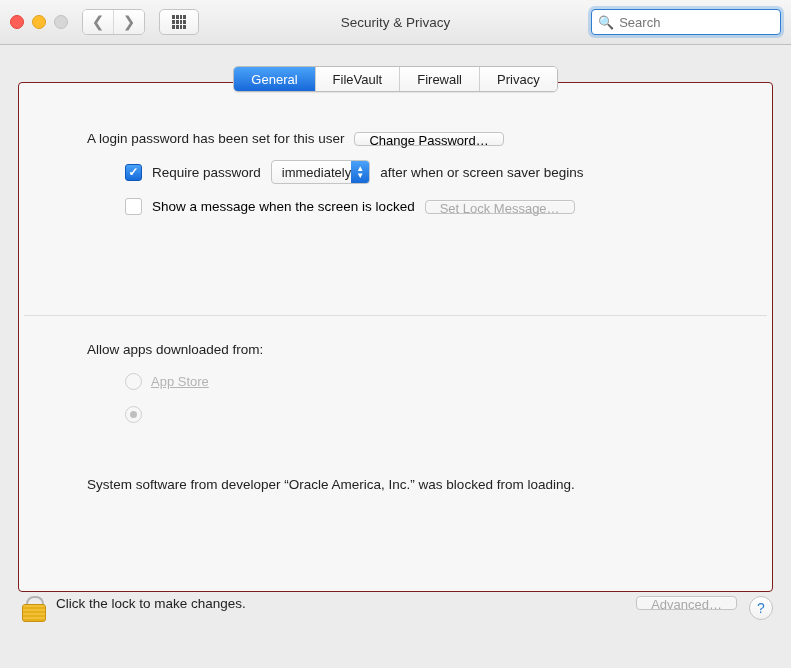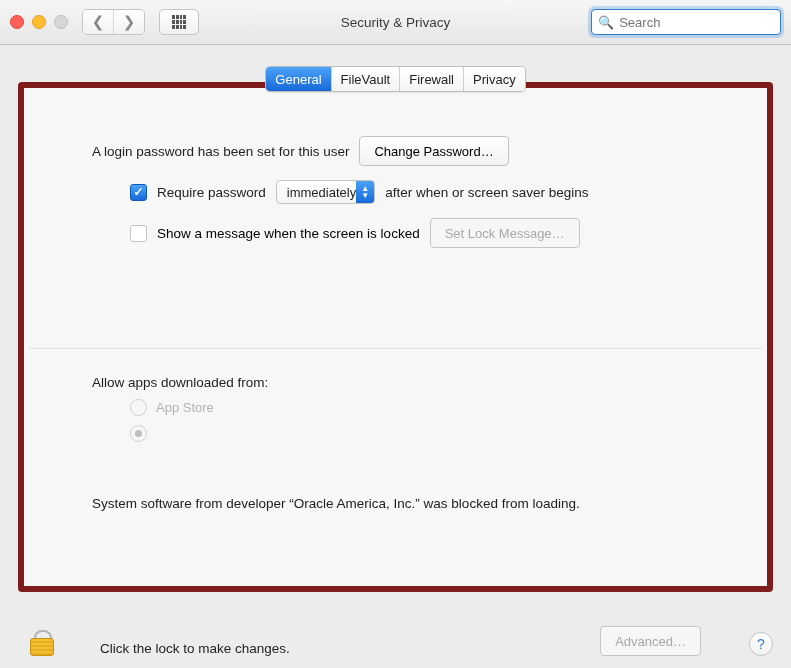--- a/index.html
+++ b/index.html
@@ -32,56 +32,56 @@
     .gridbtn{ margin-left:14px; width:38px; height:24px; border:1px solid #c4c4c4; border-radius:5px; background:linear-gradient(#ffffff,#f1f1f1); display:flex; align-items:center; justify-content:center;}
     .gridicon{ width:14px; height:14px; display:grid; grid-template-columns:repeat(4,1fr); grid-template-rows:repeat(3,1fr); gap:1px;}
     .gridicon span{background:#555;}
     .wtitle{ position:absolute; left:0; right:0; text-align:center; font-size:13.5px; color:#3a3a3a; pointer-events:none;}
     .searchwrap{ margin-left:auto; width:176px; height:24px; border:1px solid #2f7dd1; border-radius:4px; background:#fff; display:flex; align-items:center; padding:0 6px; box-shadow:0 0 0 3px rgba(92,163,230,0.35); position:relative; z-index:2;}
     .searchwrap .mag{ color:#8a8a8a; font-size:13px; margin-right:3px;}
     .searchwrap input{ border:none; outline:none; font-size:13px; flex:1; background:transparent; color:#555;}
 
     .contentpane{
        position:absolute; left:18px; top:82px; right:18px; bottom:76px;
-       background:#f7f7f7; border:6px solid #7f1d1d; border-radius:4px;
+       background:#f7f7f7; border:1px solid #7f1d1d; border-radius:4px;
     }
 
     .tabs{ position:absolute; top:66px; left:0; right:0; display:flex; justify-content:center; z-index:3;}
     .tabrow{ display:flex; border:1px solid #bdbdbd; border-radius:5px; overflow:hidden; height:24px; box-shadow:0 1px 1px rgba(0,0,0,.08);}
-    .tab{ padding:0 9px; display:flex; align-items:center; background:linear-gradient(#ffffff,#f4f4f4); font-size:13px; color:#222; cursor:default;}
+    .tab{ padding:0 17px; display:flex; align-items:center; background:linear-gradient(#ffffff,#f4f4f4); font-size:13px; color:#222; cursor:default;}
     .tab + .tab{ border-left:1px solid #cfcfcf;}
     .tab.active{ background:linear-gradient(#4ba3f9,#1668d8); color:#fff;}
 
     .section1{ padding:48px 56px 0 68px;}
     .row{ display:flex; align-items:center; gap:10px; margin-bottom:14px;}
     .statictext{ font-size:13.5px; color:#222;}
-    .macbtn{ height:30px; padding:0 14px; border:1px solid #c4c4c4; border-radius:4px; background:linear-gradient(#ffffff,#f2f2f2); font-size:13px; box-shadow:0 1px 0 rgba(255,255,255,.6) inset;}
+    .macbtn{ height:14px; padding:0 14px; border:1px solid #c4c4c4; border-radius:4px; background:linear-gradient(#ffffff,#f2f2f2); font-size:13px; box-shadow:0 1px 0 rgba(255,255,255,.6) inset;}
     .macbtn.disabled{ color:#a8a8a8; background:#f6f6f6;}
     .macbtn.wide{ min-width:128px;}
     .maccheck{ width:15px; height:15px; border-radius:3px; display:inline-flex; align-items:center; justify-content:center; background:#fff; border:1px solid #c4c4c4;}
     .maccheck.checked{ background:linear-gradient(#4aa2f8,#166ad9); border-color:#0f58bb;}
     .maccheck.checked::after{ content:"✓"; color:#fff; font-size:12px; font-weight:bold; line-height:1;}
     .macselect{ display:inline-flex; align-items:center; height:22px; border:1px solid #c4c4c4; border-radius:4px; background:linear-gradient(#ffffff,#f4f4f4); padding:0 0 0 10px; overflow:hidden;}
     .macselect .val{ font-size:13px; padding-right:0;}
     .macselect .stepper{ width:18px; align-self:stretch; background:linear-gradient(#4aa2f8,#166ad9); display:flex; flex-direction:column; align-items:center; justify-content:center; color:#fff; font-size:8px; line-height:7px;}
     .indent1{ margin-left:38px;}
     .disabledtext{ color:#000000;}
 
     .divider{ border-top:1px solid #dedede; margin:100px 5px 0 5px;}
 
     .section2{ padding:26px 56px 0 68px;}
     .radio{ width:15px; height:15px; border-radius:50%; border:1px solid #cfcfcf; background:#f7f7f7; display:inline-flex; align-items:center; justify-content:center; margin-right:9px;}
     .radio.selected::after{ content:""; width:7px; height:7px; border-radius:50%; background:#bfbfbf;}
-    .radiorow{ display:flex; align-items:center; margin:9px 0 6px 38px; color:#b3b3b3;}
+    .radiorow{ display:flex; align-items:center; margin:16px 0 6px 38px; color:#b3b3b3;text-decoration:underline;}
 
     .blockrow{ display:flex; align-items:flex-start; margin-top:52px; gap:14px;}
     .blockrow .text{ flex:1; font-size:13.5px; line-height:1.5;}
     .blockrow .macbtn{ min-width:128px; text-align:center;}
 
-    .footer{ position:absolute; left:8px; right:0; bottom:0; height:60px; display:flex; align-items:flex-end; padding:0 18px 12px 22px;gap:36px;}
+    .footer{ position:absolute; left:0; right:0; bottom:0; height:60px; display:flex; align-items:flex-start; padding:0 18px 12px 22px;}
     .lock{ width:22px; height:26px; margin-right:12px; position:relative;}
     .lock .body{ position:absolute; bottom:0; width:22px; height:16px; border-radius:3px;
       background:repeating-linear-gradient(#f2c037,#f2c037 2px,#e8af1d 2px,#e8af1d 4px);
       border:1px solid #c79210;}
     .lock .sh{ position:absolute; top:0; left:4px; width:14px; height:14px; border:2.5px solid #b4b4b4; border-bottom:none; border-radius:8px 8px 0 0;}
     .footer .spacer{ flex:1;}
     .help{ width:22px; height:22px; border-radius:50%; border:1px solid #c4c4c4; background:linear-gradient(#ffffff,#f2f2f2); display:flex; align-items:center; justify-content:center; color:#2f7dd1; font-size:14px; margin-left:12px;}
   </style>
 </head>
 <body>

